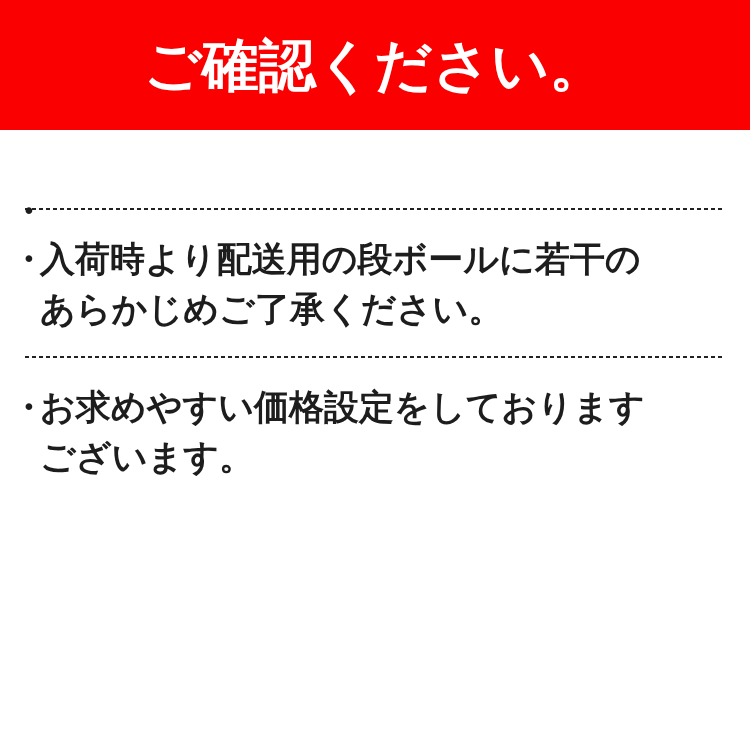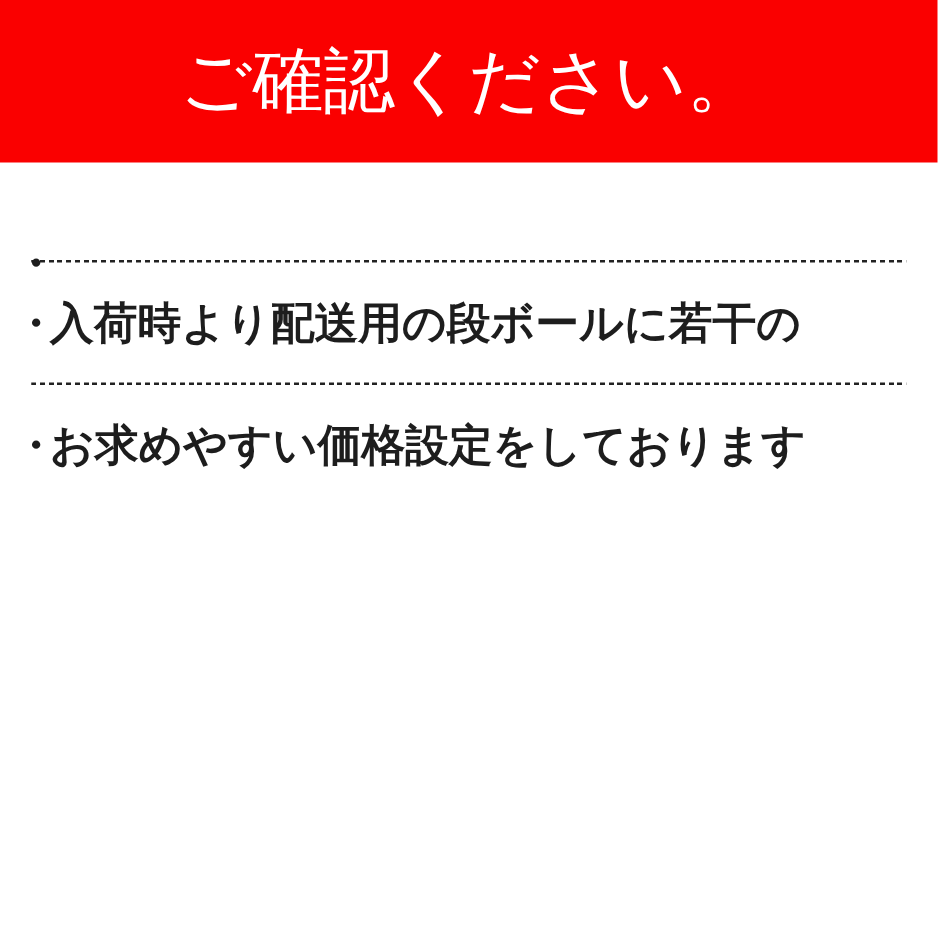--- a/index.html
+++ b/index.html
@@ -24,21 +24,21 @@
     height: 130px;
     background: #fa0000;
     display: flex;
     align-items: center;
     justify-content: center;
   }
   .banner-title {
     margin: 0;
     color: #ffffff;
     font-size: 57px;
-    font-weight: 400;
+    font-weight: 700;
     letter-spacing: 0;
     line-height: 1;
     white-space: nowrap;
   }
   .content {
     padding: 56px 25px 0 25px;
   }
   .para {
     position: relative;
     padding-left: 15px;
@@ -84,24 +84,26 @@
 
     <section class="para">
       <span class="bullet">・</span>
     </section>
 
     <div class="divider"></div>
 
     <section class="para">
       <span class="bullet">・</span>
       <div class="line">入荷時より配送用の段ボールに若干の</div>
+      <div class="line">あらかじめご了承ください。</div>
     </section>
 
     <div class="divider"></div>
 
     <section class="para">
       <span class="bullet">・</span>
       <div class="line">お求めやすい価格設定をしております</div>
+      <div class="line">ございます。</div>
     </section>
 
   </main>
 
 </div>
 
 </body></html>

